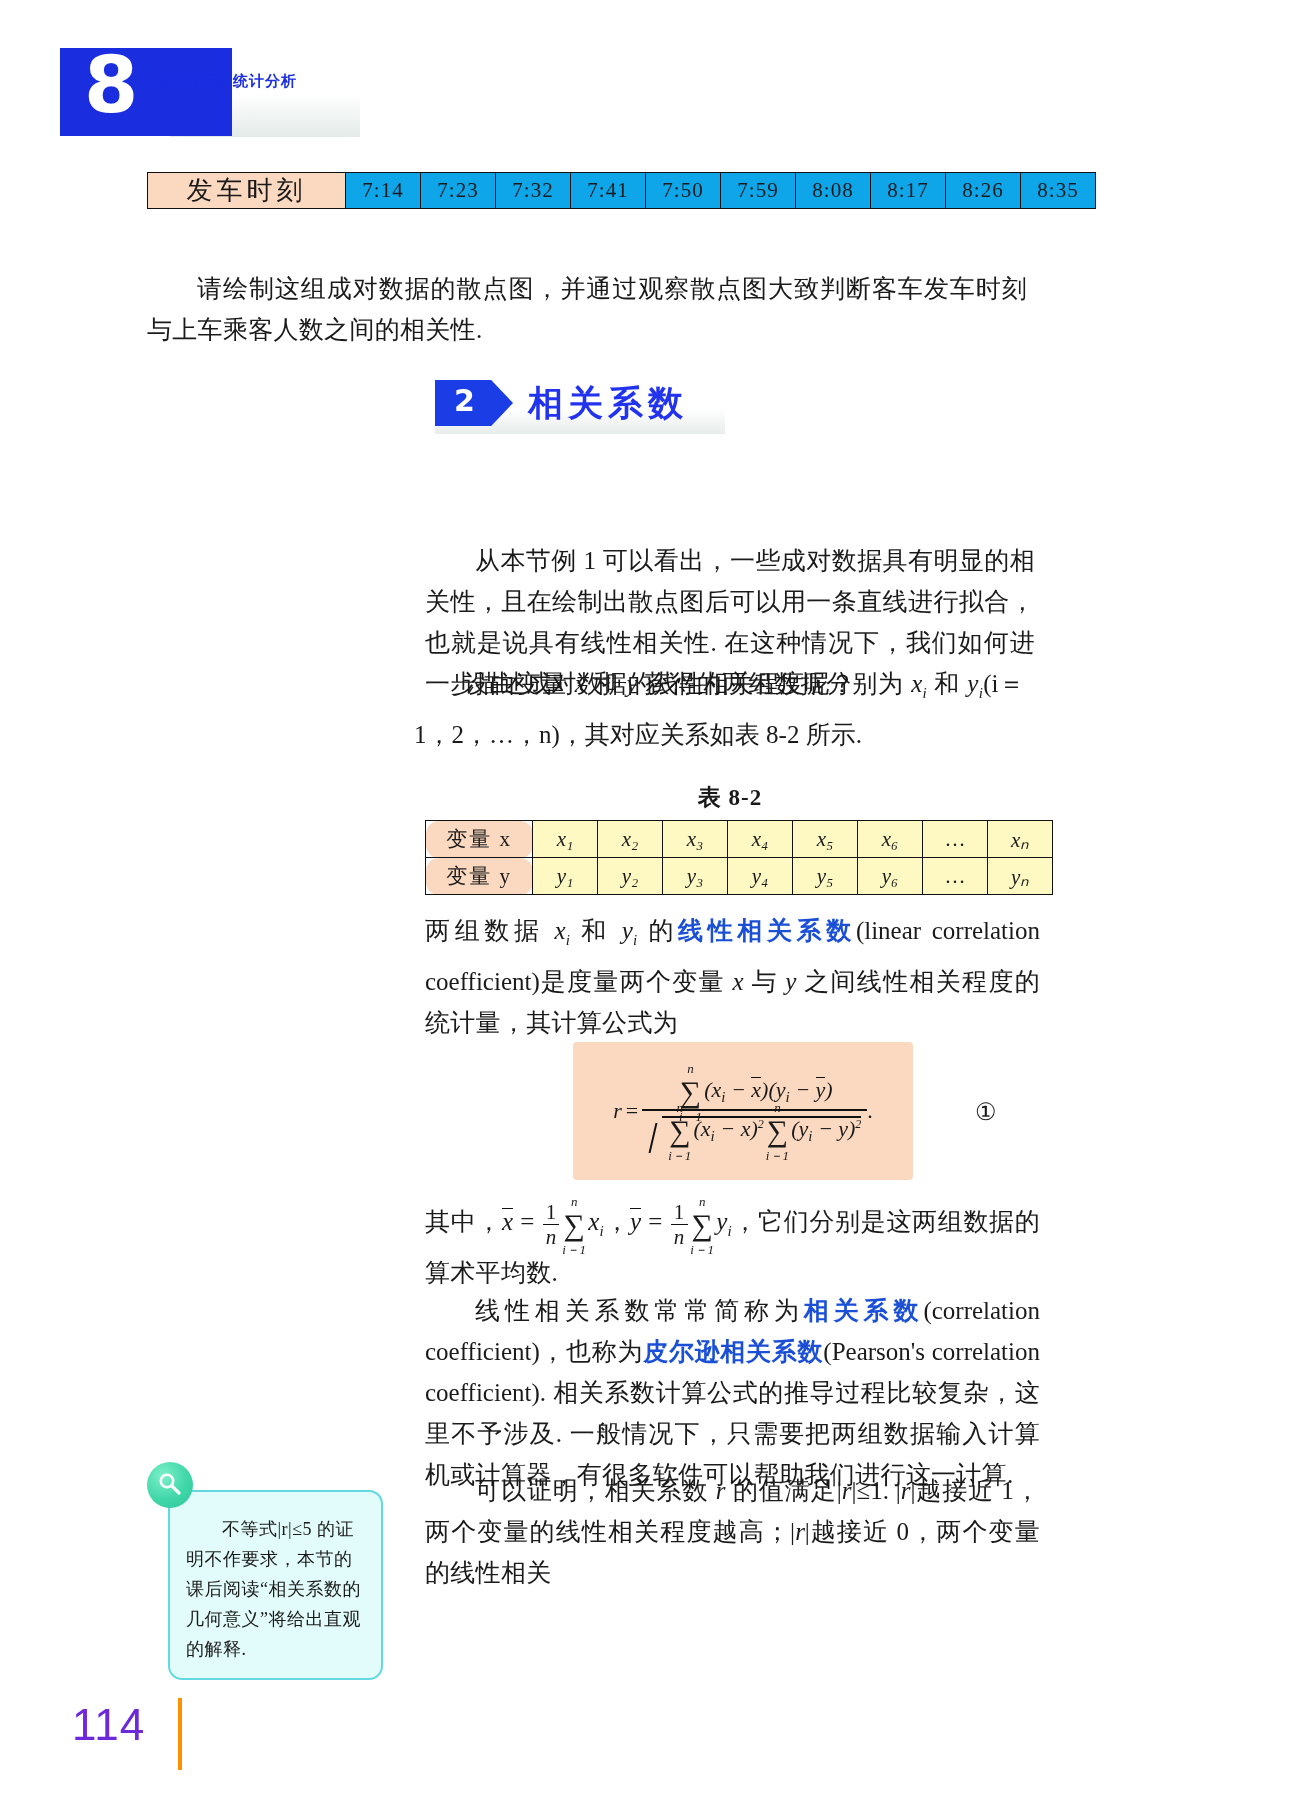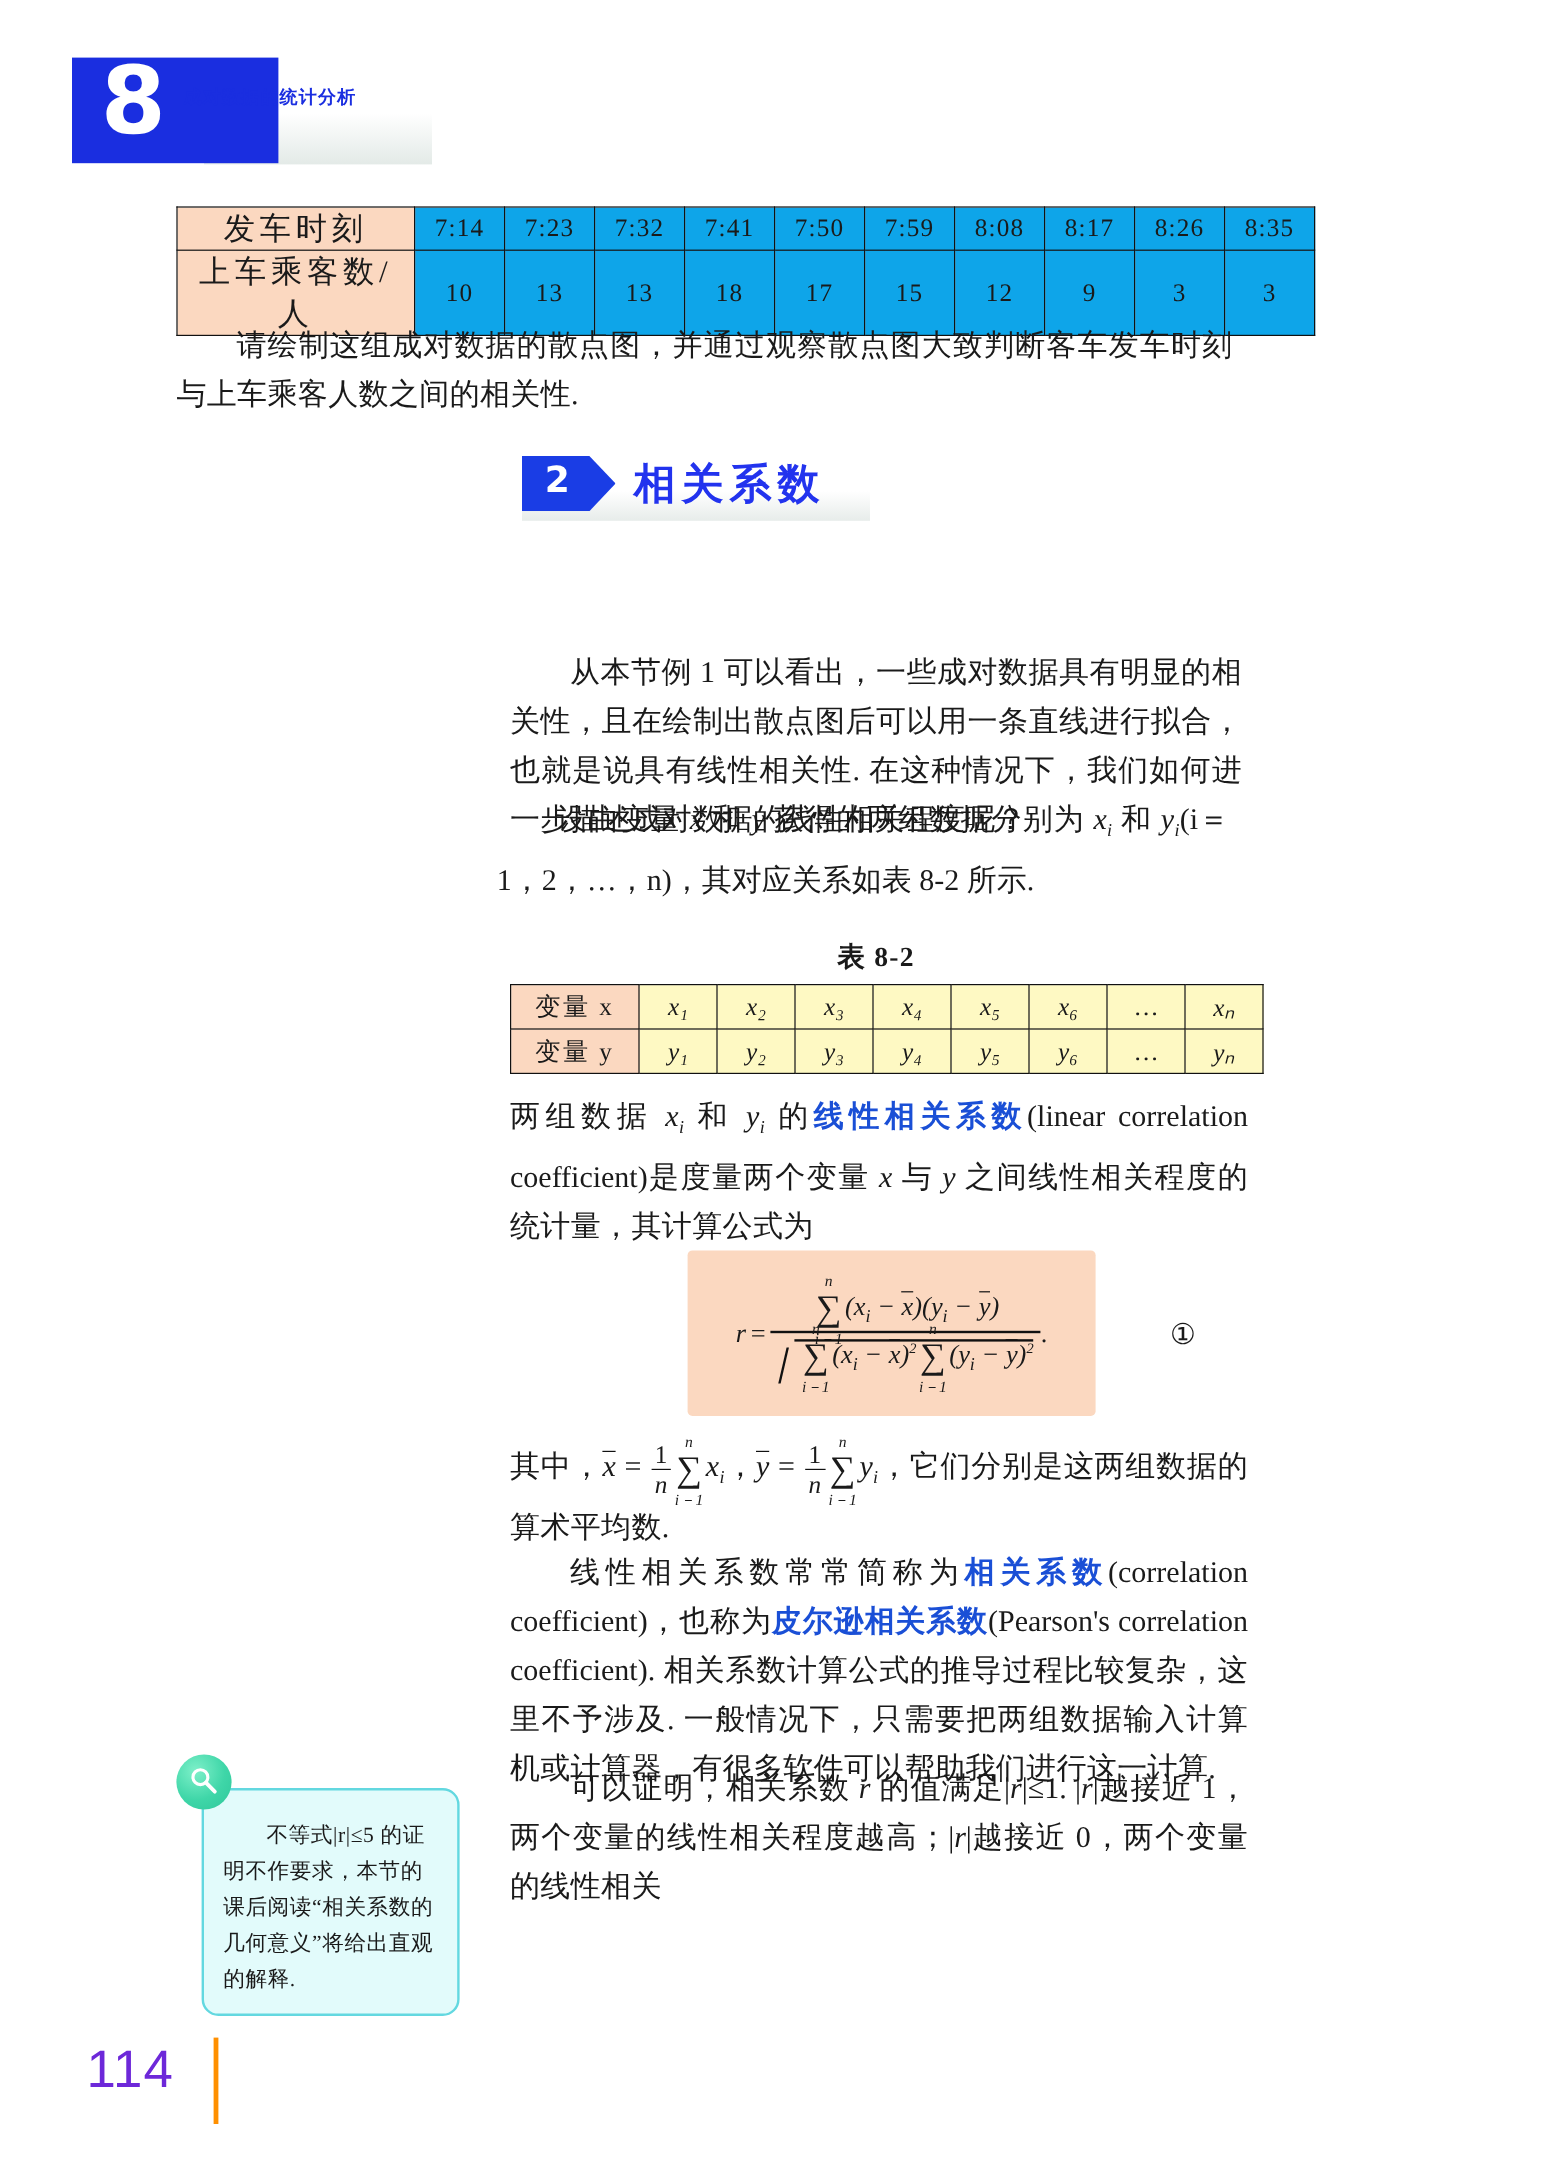--- a/index.html
+++ b/index.html
@@ -179,20 +179,21 @@
     height: 34px;
     text-align: center;
     vertical-align: middle;
     font-size: 21px;
     background: #fef9c3;
   }
   #var-table td.rowhead {
     background: #fbd8c0;
     width: 104px;
     letter-spacing: 2px;
+    border-radius: 13px;
   }
   #var-table td.cell { width: 62px; }
   .mvar { font-family: "Liberation Serif", serif; font-style: italic; }
   .sub  { font-size: 15px; vertical-align: sub; font-style: italic; }
 
   #para-p3 { left: 425px; top: 910px; width: 615px; }
   .kw { color: #1a4fd6; font-weight: bold; }
   .en { font-family: "Liberation Serif", serif; font-style: normal; letter-spacing: 0; }
 
   
@@ -354,33 +355,20 @@
     <td class="cell">7:14</td>
     <td class="cell">7:23</td>
     <td class="cell">7:32</td>
     <td class="cell">7:41</td>
     <td class="cell">7:50</td>
     <td class="cell">7:59</td>
     <td class="cell">8:08</td>
     <td class="cell">8:17</td>
     <td class="cell">8:26</td>
     <td class="cell">8:35</td>
-  </tr>
-  <tr>
-    <td class="rowhead">上车乘客数/人</td>
-    <td class="cell">10</td>
-    <td class="cell">13</td>
-    <td class="cell">13</td>
-    <td class="cell">18</td>
-    <td class="cell">17</td>
-    <td class="cell">15</td>
-    <td class="cell">12</td>
-    <td class="cell">9</td>
-    <td class="cell">3</td>
-    <td class="cell">3</td>
   </tr>
 </tbody>
   </table>
 
 <div class="para indent" id="para-intro">请绘制这组成对数据的散点图，并通过观察散点图大致判断客车发车时刻与上车乘客人数之间的相关性.</div>
 
 <div id="section-header">
   <div class="hdr-bg"></div>
   <div class="hdr-arrow"></div>
   <div class="hdr-num">2</div>

